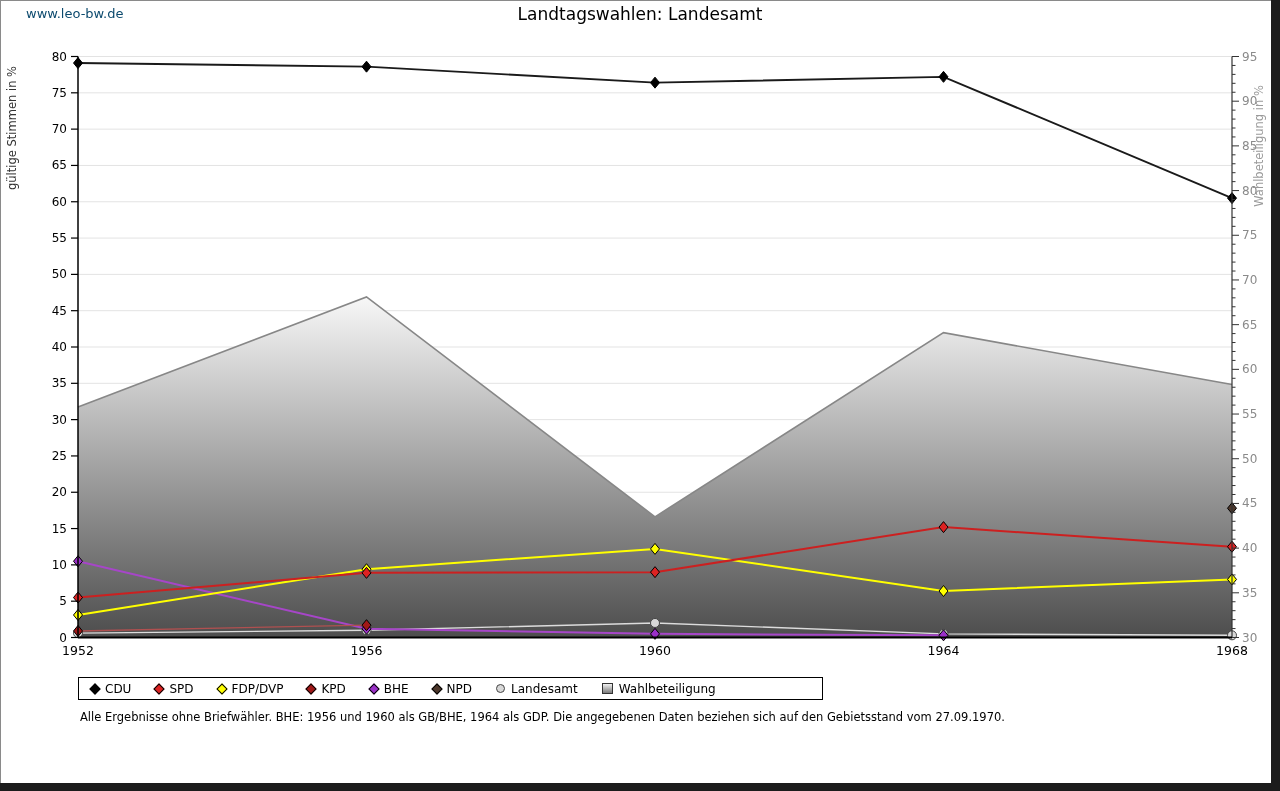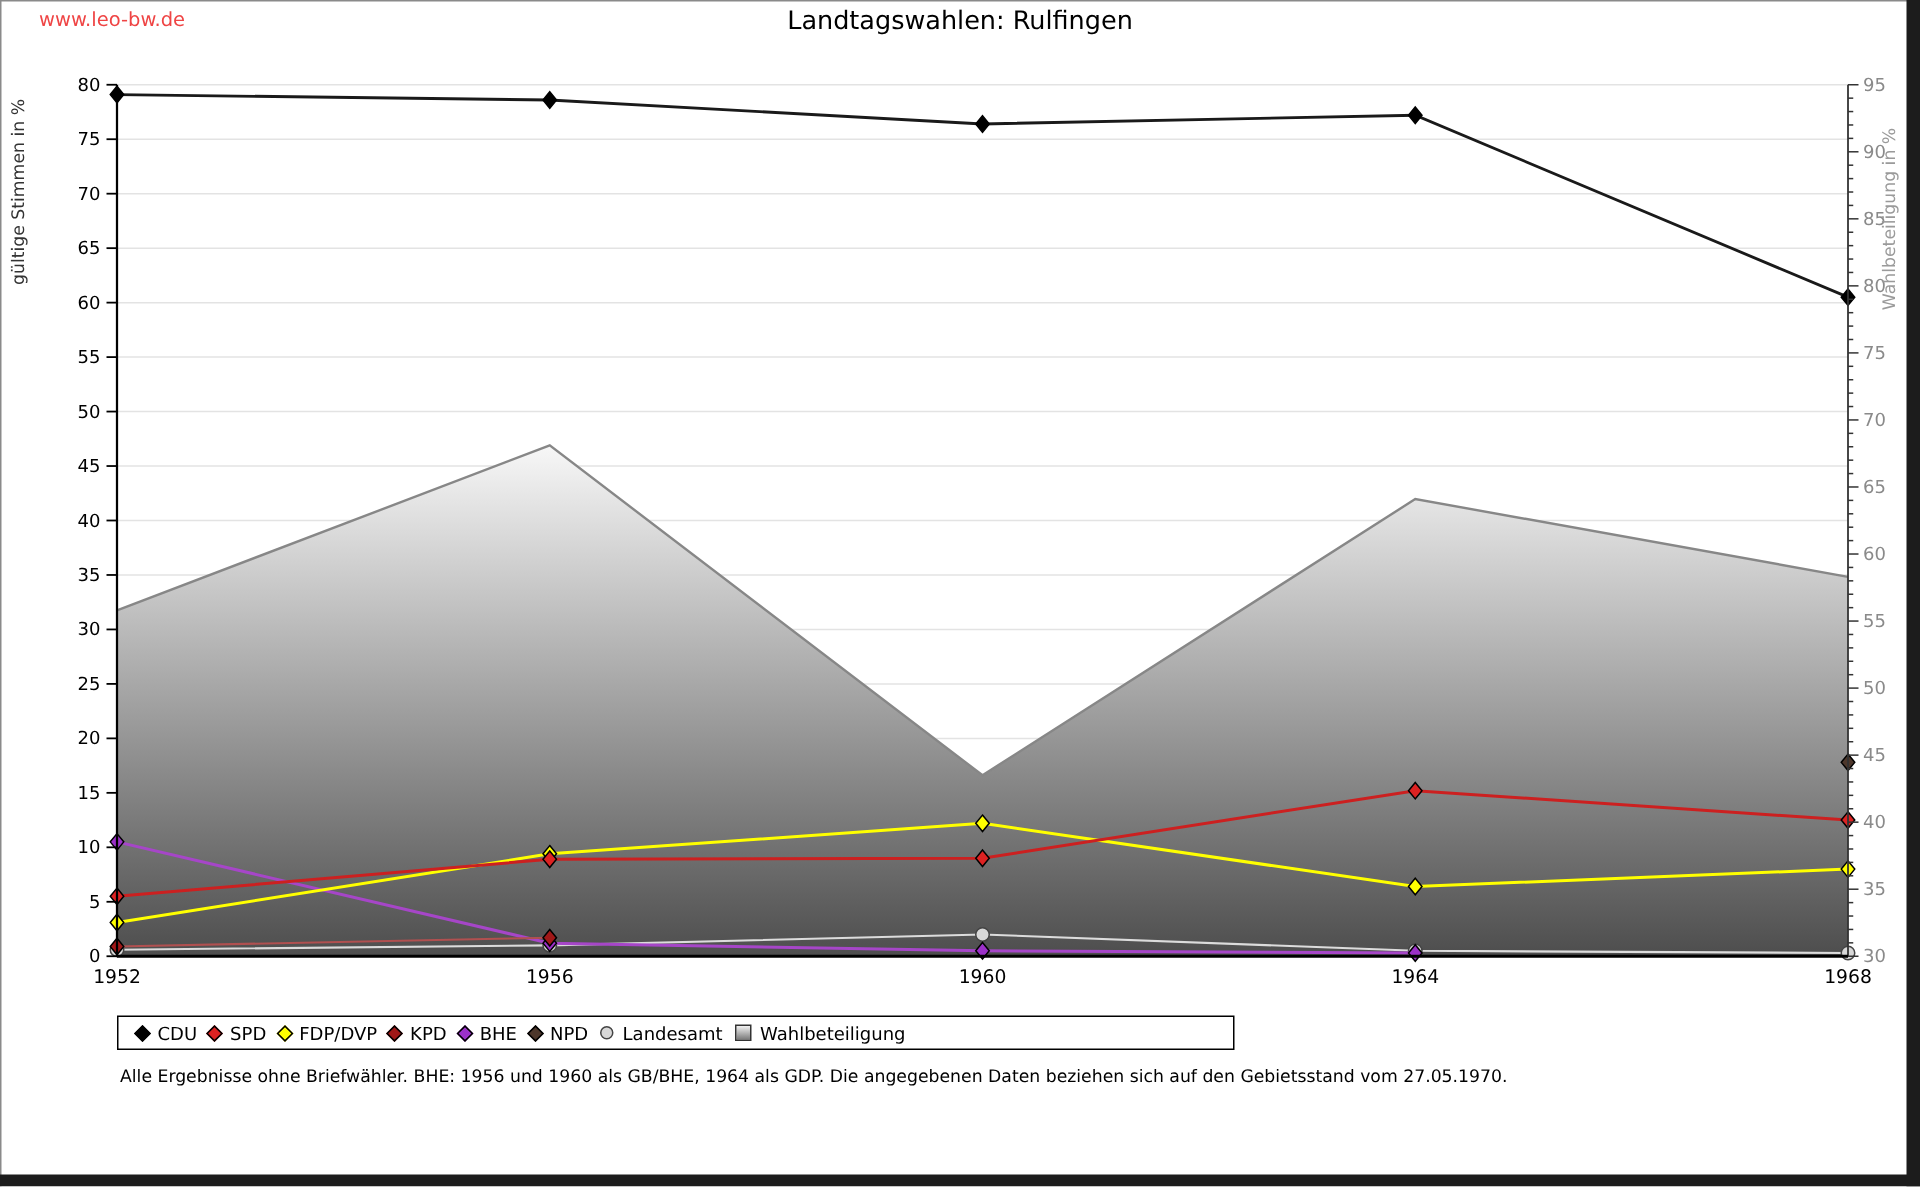--- a/index.html
+++ b/index.html
@@ -4,46 +4,46 @@
 <style>
   html,body{margin:0;padding:0;}
   body{
     width:1280px;height:791px;background:#ffffff;overflow:hidden;position:relative;
     font-family:"DejaVu Sans",sans-serif;color:#000;
   }
   .frame-top{position:absolute;left:0;top:0;width:1280px;height:1px;background:#8a8a8a;}
   .frame-left{position:absolute;left:0;top:0;width:1px;height:791px;background:#8a8a8a;}
   .frame-right{position:absolute;right:0;top:0;width:9px;height:791px;background:#1c1c1c;}
   .frame-bottom{position:absolute;left:0;bottom:0;width:1280px;height:8px;background:#1c1c1c;}
-  .watermark{position:absolute;left:26px;top:6px;font-size:13px;color:#ef4444;}
+  .watermark{position:absolute;left:26px;top:6px;font-size:13px;color:#0c4a6e;}
   .title{position:absolute;left:0;top:4px;width:1280px;text-align:center;font-size:17px;color:#000;}
   #chart{position:absolute;left:0;top:0;}
   .legend{
     position:absolute;left:78px;top:677px;width:745px;height:23px;
     border:1px solid #000;background:#fff;display:flex;align-items:center;
-    gap:8px;padding:0 12px;box-sizing:border-box;font-size:12px;
+    gap:24px;padding:0 12px;box-sizing:border-box;font-size:12px;
   }
   .legend-item{display:flex;align-items:center;gap:6px;white-space:nowrap;}
   .lm{display:inline-block;box-sizing:border-box;}
   .lm.diamond{width:8px;height:8px;border:1px solid #000;transform:rotate(45deg);}
   .lm.circle{width:9px;height:9px;border:1px solid #444;border-radius:50%;}
   .lm.square{width:11px;height:11px;border:1px solid #333;background:linear-gradient(#f2f2f2,#7a7a7a);}
   .footnotes{position:absolute;left:80px;top:710px;font-size:11.5px;line-height:14px;color:#000;}
   .footnote-source{margin-top:12px;}
 </style>
 </head>
 <body>
 
 <div class="frame-top"></div>
 <div class="frame-left"></div>
 <div class="frame-right"></div>
 <div class="frame-bottom"></div>
 
 <div class="watermark">www.leo-bw.de</div>
-<div class="title">Landtagswahlen: Rulfingen</div>
+<div class="title">Landtagswahlen: Landesamt</div>
 
 <svg id="chart" width="1280" height="670">
     <defs>
       <linearGradient id="turnoutGrad" gradientUnits="userSpaceOnUse" x1="0" y1="285" x2="0" y2="644">
         <stop offset="0" stop-color="#fdfdfd"></stop>
         <stop offset="1" stop-color="#4a4a4a"></stop>
       </linearGradient>
     </defs>
     <g>
       <line x1="78" x2="1232" y1="601.1875" y2="601.1875" stroke="#e3e3e3" stroke-width="1"></line>
@@ -277,14 +277,14 @@
       <span class="lm circle" style="background: rgb(216, 216, 216);"></span>
       <span>Landesamt</span>
     </span>
   <span class="legend-item">
       <span class="lm square"></span>
       <span>Wahlbeteiligung</span>
     </span>
 </div>
 
 <div class="footnotes">
-  <div>Alle Ergebnisse ohne Briefwähler. BHE: 1956 und 1960 als GB/BHE, 1964 als GDP. Die angegebenen Daten beziehen sich auf den Gebietsstand vom 27.05.1970.</div>
+  <div>Alle Ergebnisse ohne Briefwähler. BHE: 1956 und 1960 als GB/BHE, 1964 als GDP. Die angegebenen Daten beziehen sich auf den Gebietsstand vom 27.09.1970.</div>
 </div>
 
 </body></html>

